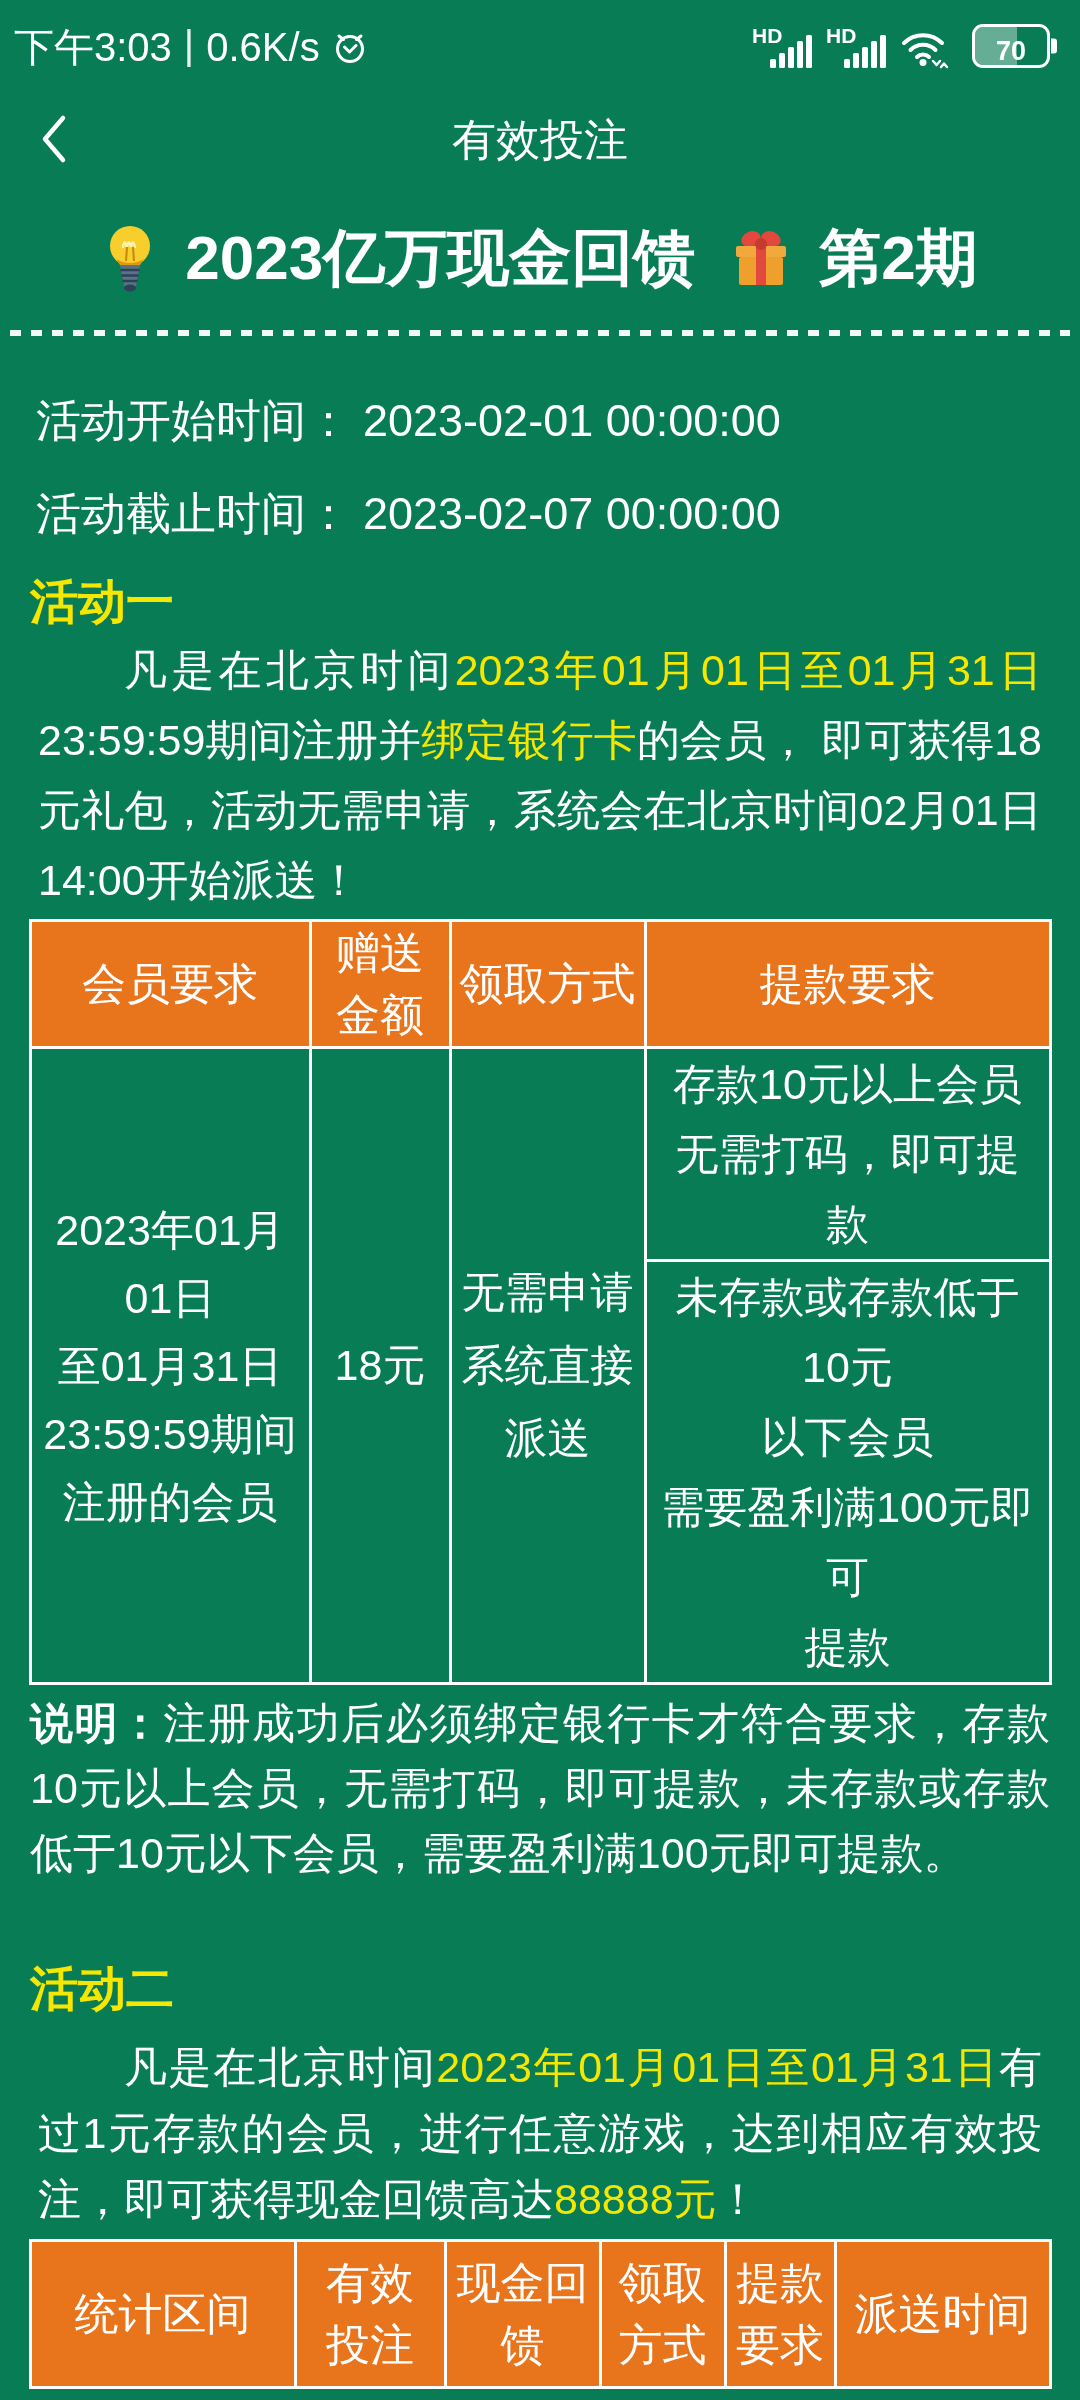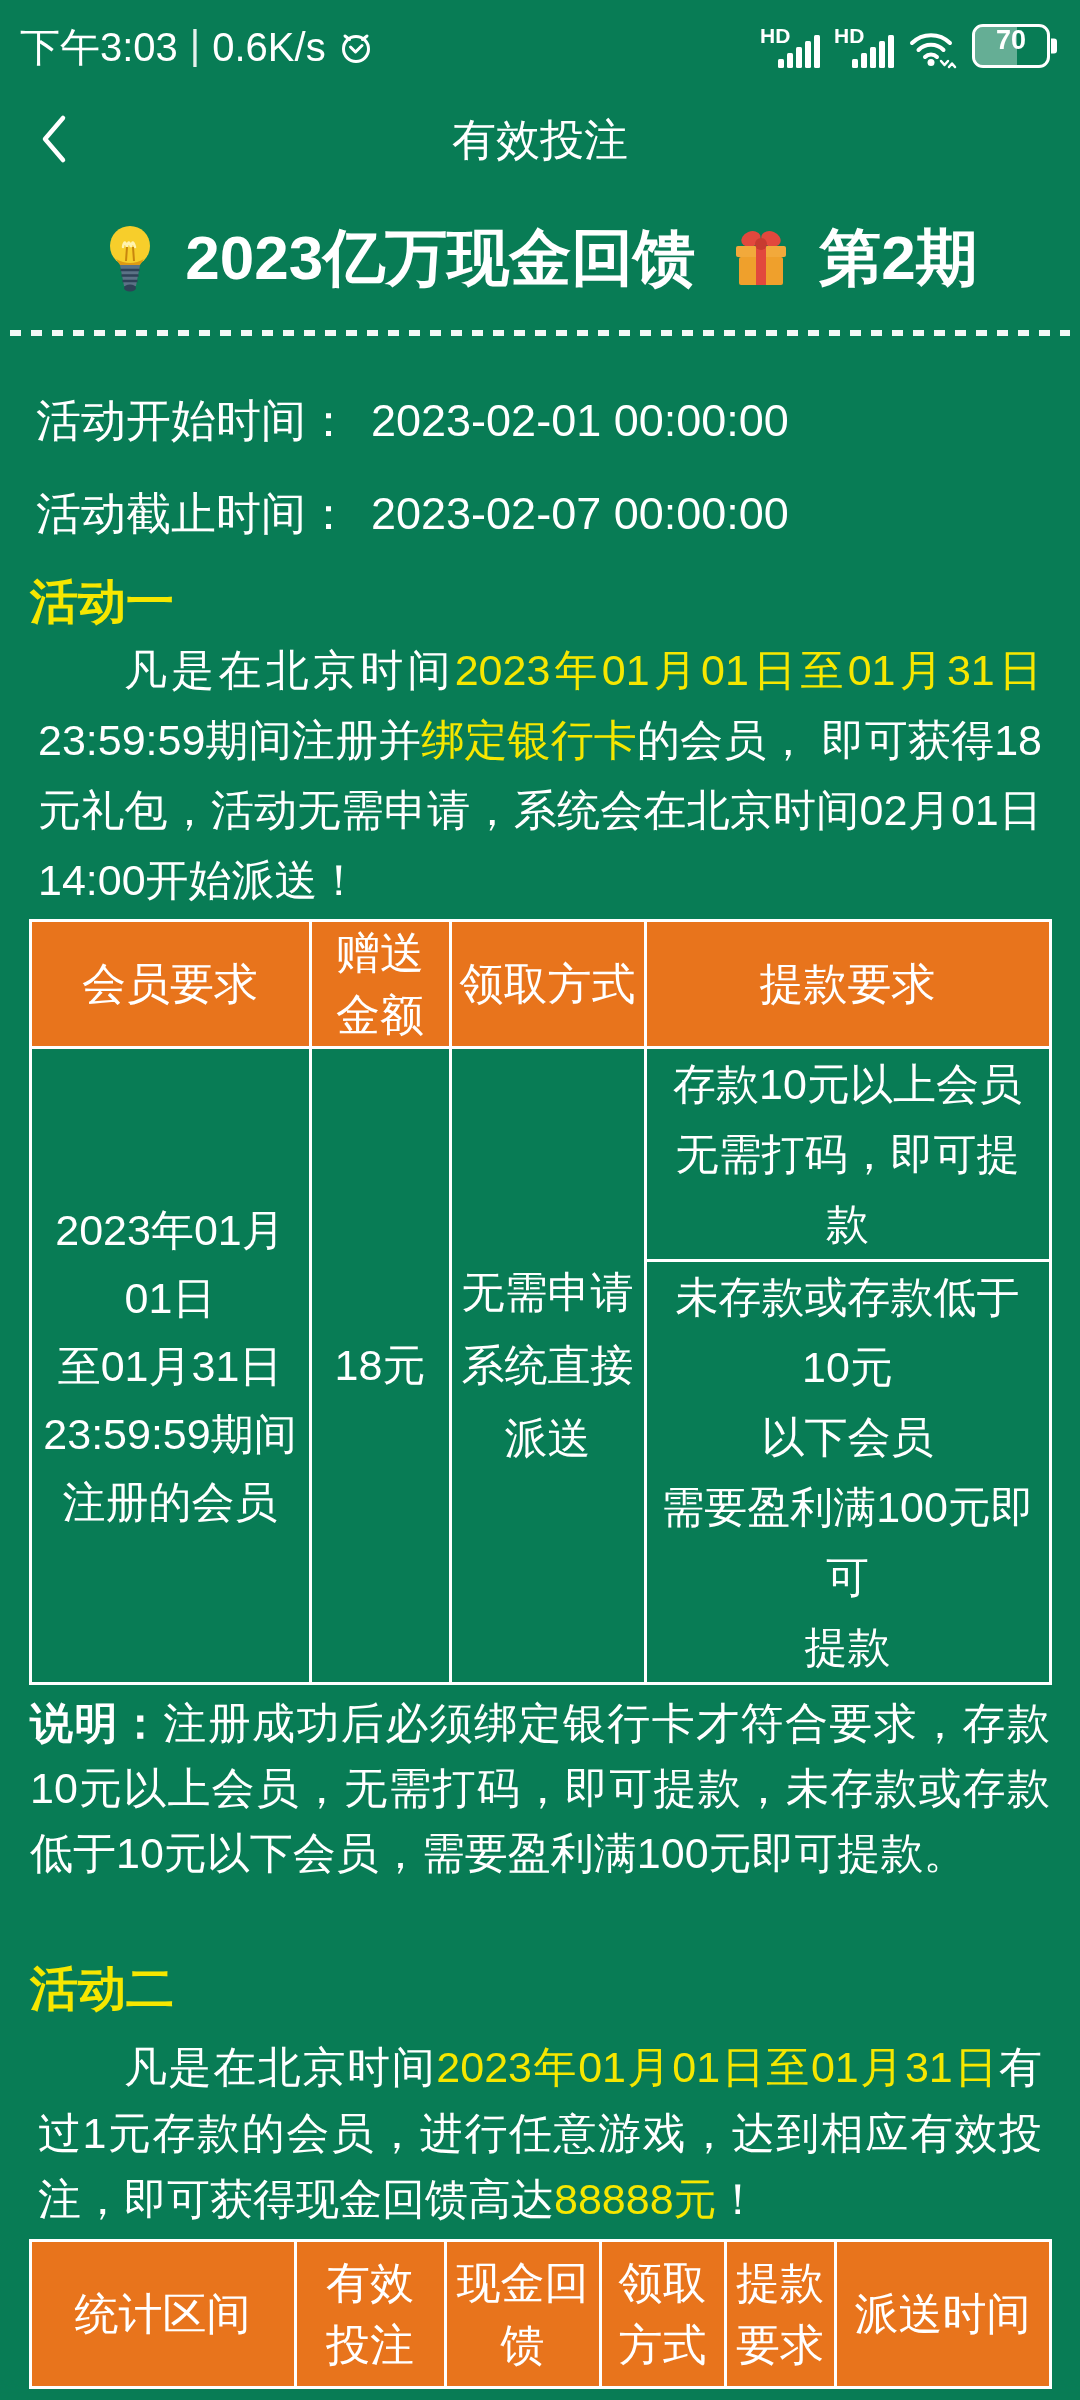--- a/index.html
+++ b/index.html
@@ -4,37 +4,37 @@
 <style>
   html,body{margin:0;padding:0;}
   body{
     width:1080px;height:2400px;overflow:hidden;position:relative;
     background:#087c55;color:#ffffff;
     font-family:"Liberation Sans","DejaVu Sans",sans-serif;
     -webkit-font-smoothing:antialiased;
   }
   
   .status-bar{
-    height:80px;box-sizing:border-box;padding:14px 30px 0 20px;
+    height:80px;box-sizing:border-box;padding:14px 30px 0 14px;
     display:flex;align-items:center;justify-content:space-between;
     font-size:40px;font-weight:500;
   }
   .sb-left{display:flex;align-items:center;gap:12px;}
   .sb-divider{font-weight:300;opacity:.9;transform:translateY(-2px);}
   .sb-right{display:flex;align-items:flex-end;gap:14px;}
   .hd-signal{position:relative;width:60px;height:46px;}
   .hd-label{position:absolute;top:0;left:0;font-size:21px;font-weight:700;letter-spacing:0;}
   .bars{position:absolute;bottom:2px;right:0;display:flex;align-items:flex-end;gap:3px;}
   .bars i{display:block;width:6px;background:#fff;border-radius:1.5px;}
   .bars i:nth-child(1){height:9px}.bars i:nth-child(2){height:15px}
   .bars i:nth-child(3){height:21px}.bars i:nth-child(4){height:27px}
   .bars i:nth-child(5){height:33px}
   .battery{
     position:relative;width:72px;height:38px;border:3px solid #fff;border-radius:11px;
-    display:flex;align-items:flex-start;justify-content:center;margin-bottom:2px;
+    display:flex;align-items:flex-end;justify-content:center;margin-bottom:2px;margin-left:8px;
   }
   .battery .fill{position:absolute;left:0;top:0;bottom:0;width:58%;background:rgba(255,255,255,.38);border-radius:8px 0 0 8px;}
   .battery .pct{position:relative;font-size:27px;font-weight:600;line-height:1;}
   .battery .nub{position:absolute;right:-10px;top:50%;transform:translateY(-50%);width:6px;height:15px;background:#fff;border-radius:0 3px 3px 0;}
   
   .nav-bar{height:120px;position:relative;display:flex;align-items:center;justify-content:center;}
   .back-btn{position:absolute;left:36px;top:50%;transform:translateY(-50%);width:44px;height:60px;display:flex;align-items:center;background:none;border:none;padding:0;cursor:pointer;}
   .nav-title{font-size:44px;font-weight:400;color:#fff;}
   
   .banner-title{
@@ -46,21 +46,21 @@
   .dashed-divider{
     margin:30px 10px 0;height:6px;
     background:repeating-linear-gradient(90deg,#fff 0 11px,transparent 11px 21px);
     opacity:.95;
   }
   
   .schedule{margin:0 36px;font-size:45px;line-height:66px;}
   .sched-row{display:flex;align-items:center;}
   .sched-row.first{margin-top:52px;}
   .sched-row.second{margin-top:27px;}
-  .sched-label{margin-right:20px;}
+  .sched-label{margin-right:12px;}
   
   .section-heading{margin:22px 30px 0;font-size:48px;line-height:66px;font-weight:700;color:#f6e700;}
   #activity2 .section-heading{margin-top:70px;}
   .para{margin:0 38px;font-size:43px;line-height:70px;text-indent:86px;text-align:justify;}
   #activity2 .para{margin-top:12px;line-height:66px;}
   .hl{color:#f6e700;}
   
   table.promo-table{
     width:1020px;margin:4px auto 0;border-collapse:collapse;table-layout:fixed;
     text-align:center;font-size:43px;color:#fff;

